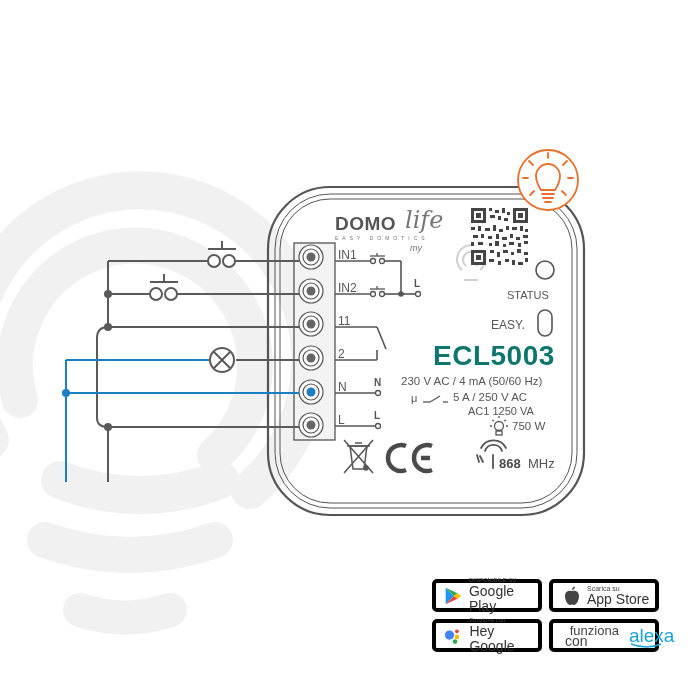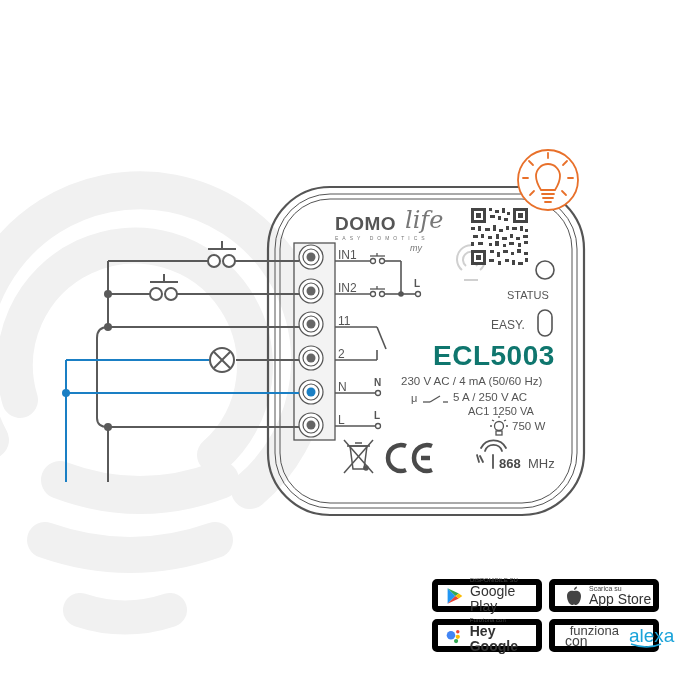--- a/index.html
+++ b/index.html
@@ -1,21 +1,21 @@
 <!DOCTYPE html>
 <html><head>
 <meta charset="utf-8">
 <style>
   html, body { margin:0; padding:0; }
   body { width:700px; height:700px; background:#ffffff; position:relative; overflow:hidden; font-family:"Liberation Sans", sans-serif; }
   .canvas { position:absolute; left:0; top:0; width:700px; height:700px; }
   .lbl { position:absolute; color:#555; font-family:"Liberation Sans", sans-serif; white-space:nowrap; }
   .term-lbl { font-size:12px; color:#555; }
   .model { position:absolute; left:433px; top:340px; font-size:28px; font-weight:bold; color:#0f766e; letter-spacing:0.5px; }
-  .badge { position:absolute; width:110px; height:33px; border:6px solid #000000; border-radius:5px; background:#fff; box-sizing:border-box; display:flex; align-items:center; }
+  .badge { position:absolute; width:110px; height:33px; border:4px solid #000000; border-radius:5px; background:#fff; box-sizing:border-box; display:flex; align-items:center; }
   .badge .small { font-size:6px; color:#444; line-height:7px; }
   .badge .big { font-size:14px; color:#333; line-height:15px; }
   .brand-domo { position:absolute; left:335px; top:213px; font-size:19px; font-weight:bold; color:#555; letter-spacing:0.5px; }
   .brand-life { position:absolute; left:405px; top:206px; font-size:24px; font-style:italic; color:#777; font-family:"DejaVu Serif", serif; }
   .brand-my { position:absolute; left:410px; top:199px; font-size:9px; font-style:italic; color:#777;margin-top:44px; }
   .brand-sub { position:absolute; left:335px; top:235px; font-size:5px; color:#777; letter-spacing:4px; }
 </style>
 </head>
 <body>
 
@@ -327,21 +327,21 @@
 
 <div class="badge" style="left:432px;top:619px;">
   <svg width="22" height="22" viewBox="0 0 22 22" style="margin:0 6px 0 7px;">
     <circle cx="7" cy="10" r="5" fill="#4285f4"></circle>
     <circle cx="15" cy="6" r="2" fill="#ea4335"></circle>
     <circle cx="15" cy="12" r="2.5" fill="#fbbc04"></circle>
     <circle cx="13" cy="17" r="2.5" fill="#34a853"></circle>
   </svg>
   <div>
     <div class="small">Funziona con</div>
-    <div class="big" style="font-weight:bold;">Hey Google</div>
+    <div class="big" style="font-weight:normal;">Hey Google</div>
   </div>
 </div>
 
 <div class="badge" style="left:549px;top:619px;justify-content:center;">
   <div style="text-align:center;margin-right:5px;">
     <div style="font-size:13px;color:#444;line-height:10px;padding-left:36px;">funziona</div>
     <div style="font-size:14px;color:#444;line-height:10px;">con</div>
   </div>
   <div style="width:1px;height:22px;background:#999;margin-right:5px;"></div>
   <div style="position:relative;">

